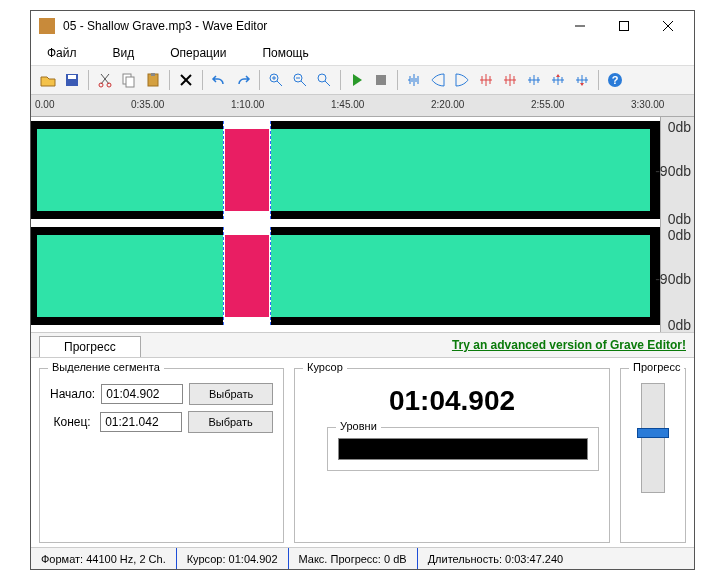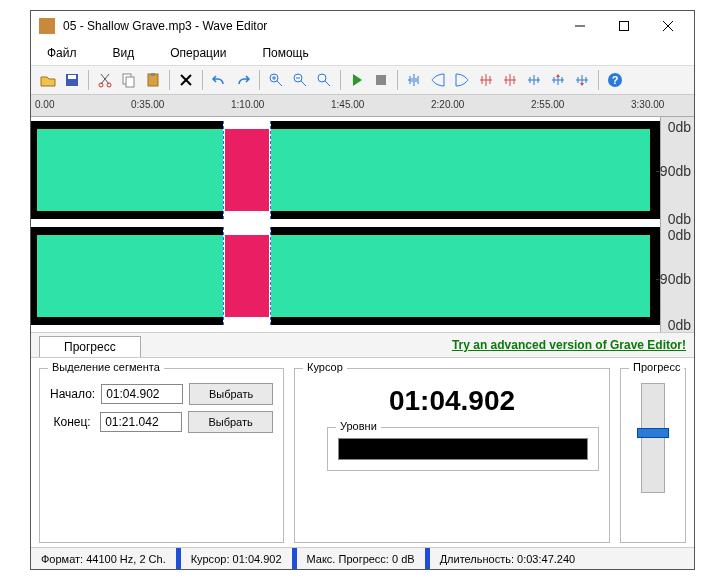--- a/index.html
+++ b/index.html
@@ -226,21 +226,21 @@
   .statusbar {
     display: flex;
     border-top: 1px solid #ccc;
     background: #f4f4f4;
     height: 22px;
     align-items: center;
     font-size: 11px;
   }
   .statusbar div {
     padding: 0 10px;
-    border-right: 5px solid #1d4ed8;
+    border-right: 1px solid #1d4ed8;
     height: 100%;
     display: flex;
     align-items: center;
   }
   .statusbar div:last-child { border-right: none; }
   svg { display: block; }
 </style>
 </head>
 <body>
 

